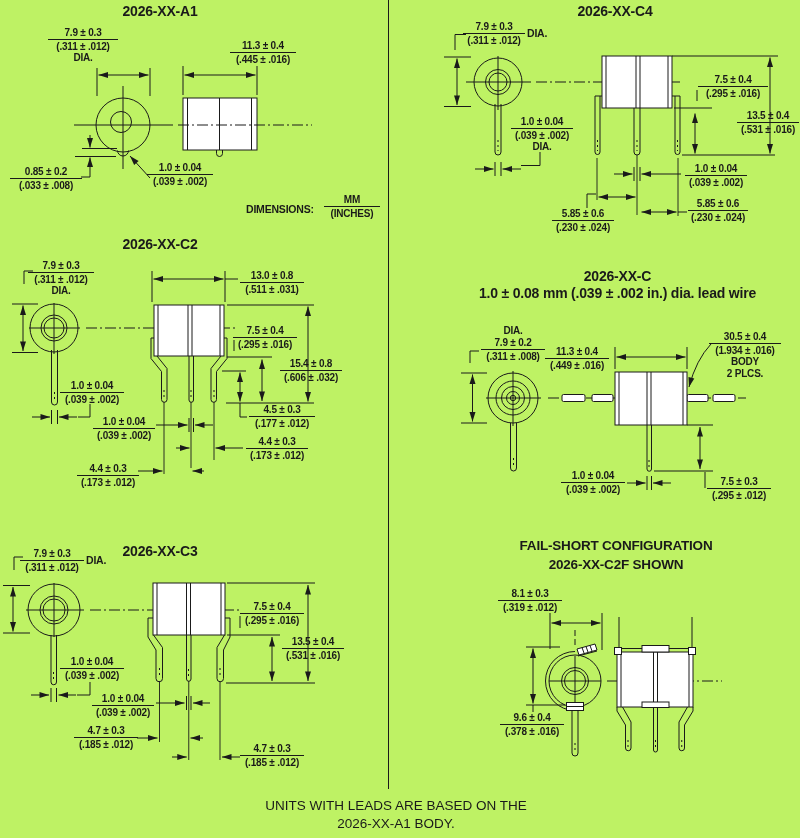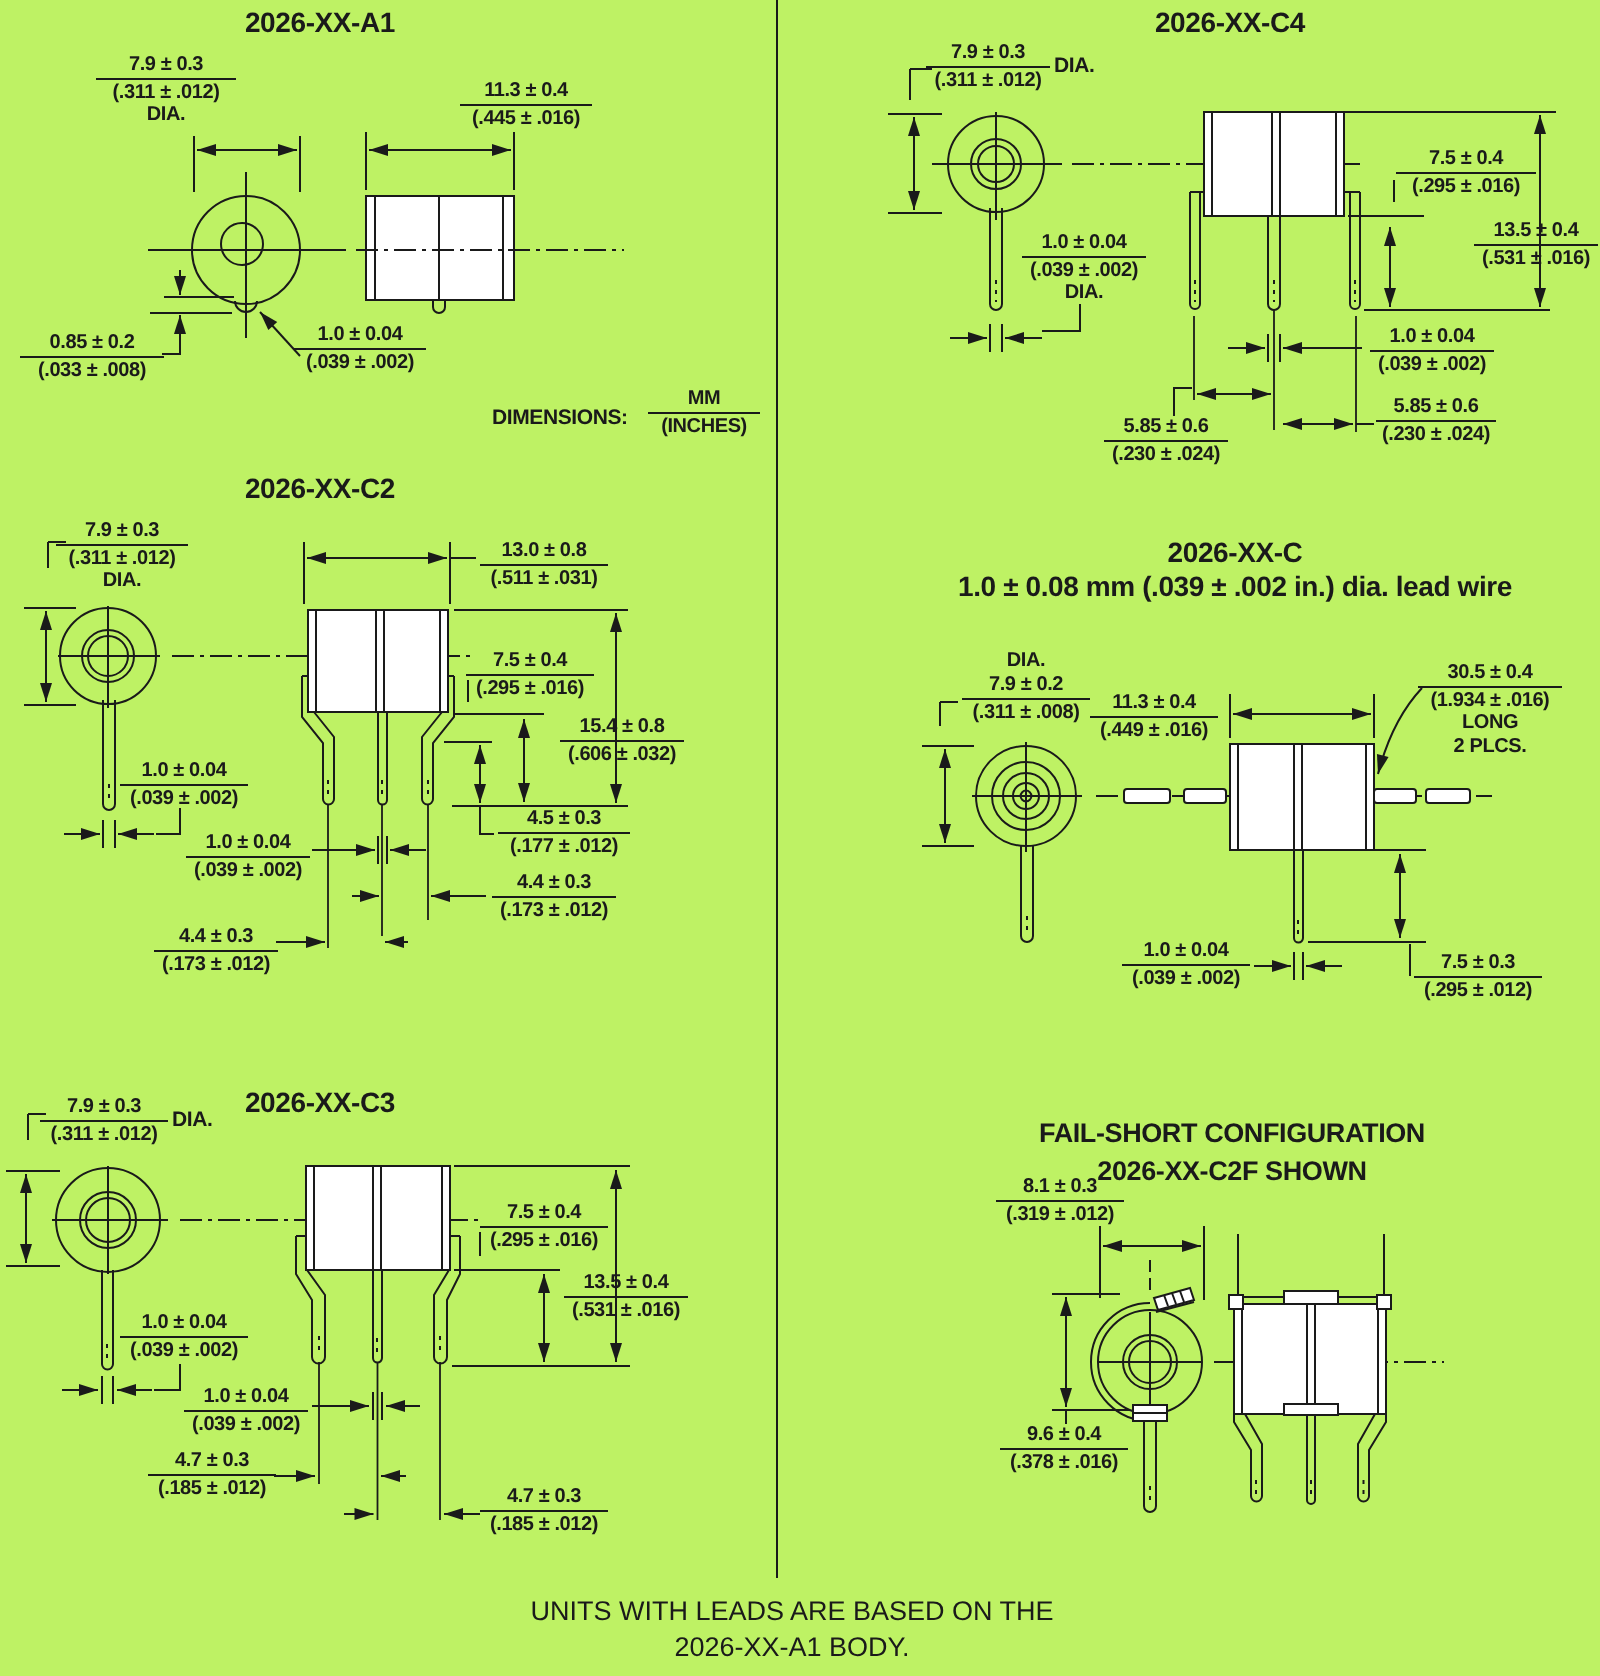--- a/index.html
+++ b/index.html
@@ -2,21 +2,21 @@
 <html><head>
 <meta charset="utf-8">
 <style>
   html,body{margin:0;padding:0;background:#fff;}
   #page{position:relative;width:800px;height:838px;background:#bef264;overflow:hidden;
         font-family:"Liberation Sans",sans-serif;color:#1a1a1a;}
   svg{position:absolute;left:0;top:0;}
   .ptitle{position:absolute;font-weight:bold;font-size:14px;text-align:center;
           letter-spacing:-0.2px;white-space:nowrap;}
   .ptitle2{position:absolute;font-weight:bold;font-size:13.5px;text-align:center;
-          letter-spacing:-0.2px;white-space:nowrap;margin-top:21px;}
+          letter-spacing:-0.2px;white-space:nowrap;}
   .dim{position:absolute;font-weight:bold;font-size:10px;line-height:1.12;
        text-align:center;letter-spacing:-0.2px;white-space:nowrap;}
   .dim .mm{display:block;border-bottom:1.2px solid #1a1a1a;padding:0 1px 1px;}
   .dim .in{display:block;padding-top:0.5px;}
   .dim .sub{display:block;padding-top:0.5px;}
   .dimtxt{position:absolute;font-weight:bold;font-size:10.5px;letter-spacing:-0.2px;
           white-space:nowrap;}
   .footer{position:absolute;font-size:13.5px;text-align:center;line-height:1.3;}
   .footer span{display:block;}
 </style>
@@ -503,21 +503,21 @@
   <span class="mm">7.9 ± 0.2</span>
       <span class="in">(.311 ± .008)</span>
 </div>
 <div class="dim" style="left:545px;top:346px;width:64px;">
   <span class="mm">11.3 ± 0.4</span>
       <span class="in">(.449 ± .016)</span>
 </div>
 <div class="dim" style="left:709px;top:331px;width:72px;">
   <span class="mm">30.5 ± 0.4</span>
       <span class="in">(1.934 ± .016)</span>
-  <span class="sub">LONG</span>
+  <span class="sub">BODY</span>
       <span class="sub">2 PLCS.</span>
 </div>
 <div class="dim" style="left:561px;top:470px;width:64px;">
   <span class="mm">1.0 ± 0.04</span>
       <span class="in">(.039 ± .002)</span>
 </div>
 <div class="dim" style="left:707px;top:476px;width:64px;">
   <span class="mm">7.5 ± 0.3</span>
       <span class="in">(.295 ± .012)</span>
 </div>

